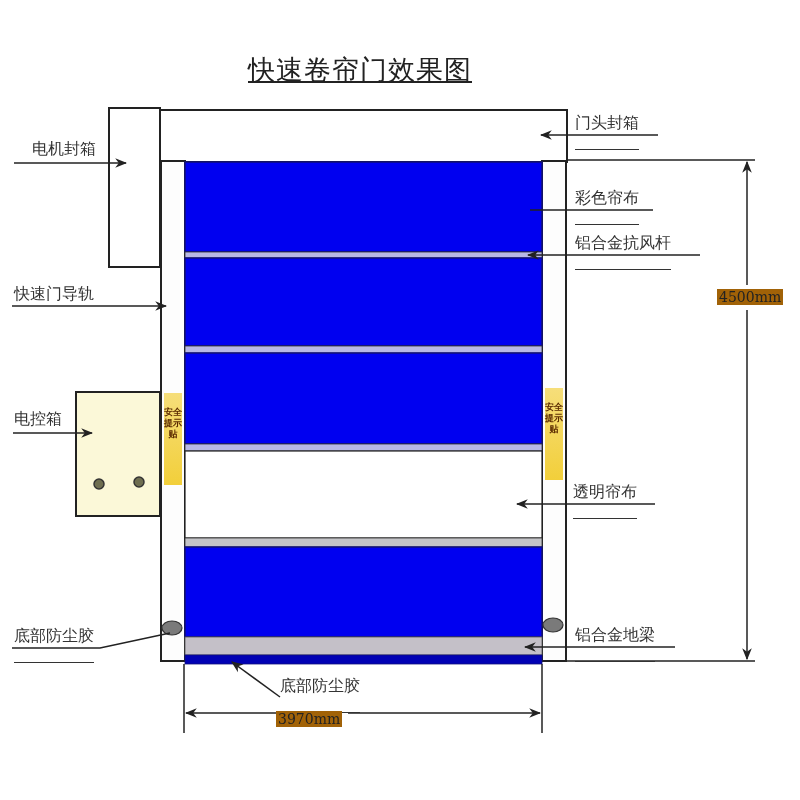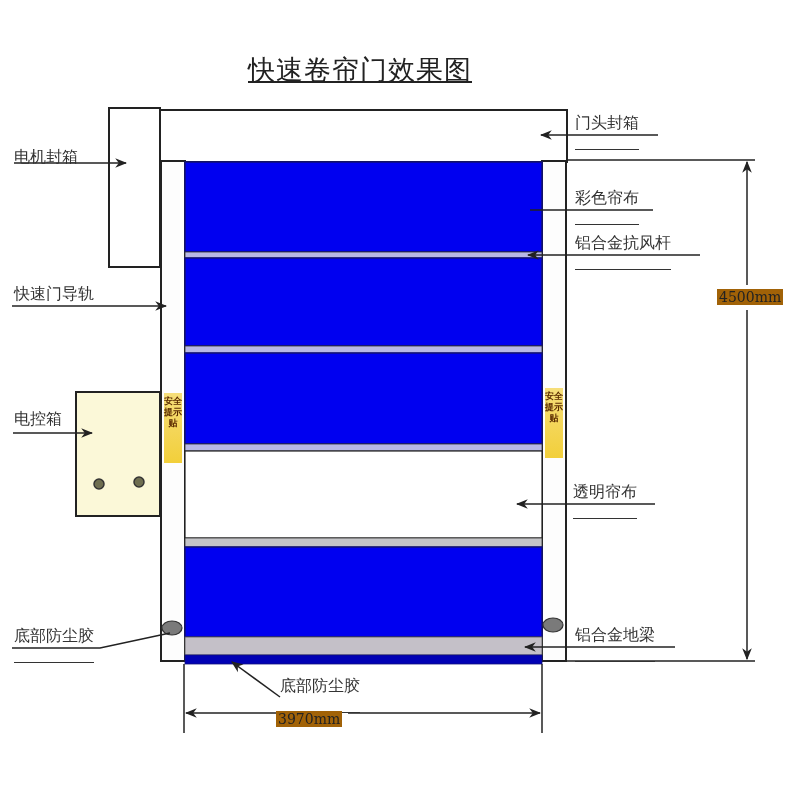--- a/index.html
+++ b/index.html
@@ -7,21 +7,21 @@
            font-family: "DejaVu Sans", sans-serif; color: #222; }
     #stage { position: absolute; left: 0; top: 0; width: 800px; height: 800px; }
     .title { position: absolute; left: 0; width: 720px; top: 52px; text-align: center;
              font-family: "DejaVu Serif", serif; font-size: 27px; color: #222; letter-spacing: 1px; text-decoration: underline; }
     .label { position: absolute; font-size: 16px; color: #333; white-space: nowrap;
              line-height: 18px; font-family: "DejaVu Sans", sans-serif; }
     .label.ul { border-bottom: 1.5px solid #333; padding-bottom: 17px; }
     .dim { position: absolute; font-family: "DejaVu Serif", serif; font-size: 14px; color: #222;
            background: #a16207; padding: 0 2px; line-height: 16px; }
     .sticker { position: absolute; width: 18px; font-size: 9px; font-weight: bold; color: #5a2a00;
-               text-align: center; line-height: 11px; padding: 3px 0; writing-mode: horizontal-tb;
+               text-align: center; line-height: 11px; padding: 14px 0; writing-mode: horizontal-tb;
                background: linear-gradient(#f6de7a, #f2cf3a); }
   </style>
 </head>
 <body>
 
 <div id="stage">
   <svg width="800" height="800" viewBox="0 0 800 800" xmlns="http://www.w3.org/2000/svg">
     <defs>
       <marker id="arrow" viewBox="0 0 10 10" refX="9" refY="5" markerWidth="8" markerHeight="8" orient="auto-start-reverse">
         <path d="M0,1 L10,5 L0,9 L3,5 z" fill="#222"></path>
@@ -72,21 +72,21 @@
     <line x1="747" y1="310" x2="747" y2="659" stroke="#222" stroke-width="1.5" marker-end="url(#arrow)"></line>
 
     <line x1="184" y1="664" x2="184" y2="733" stroke="#222" stroke-width="1.5"></line>
     <line x1="542" y1="664" x2="542" y2="733" stroke="#222" stroke-width="1.5"></line>
     <line x1="276" y1="713" x2="186" y2="713" stroke="#222" stroke-width="1.5" marker-end="url(#arrow)"></line>
     <line x1="348" y1="713" x2="540" y2="713" stroke="#222" stroke-width="1.5" marker-end="url(#arrow)"></line>
   </svg>
 
   <div class="title">快速卷帘门效果图</div>
 
-  <div class="label" style="left:14px; top:140px;margin-top:8px;">电机封箱</div>
+  <div class="label" style="left:32px; top:140px;">电机封箱</div>
   <div class="label ul" style="left:575px; top:114px;">门头封箱</div>
   <div class="label ul" style="left:575px; top:189px;">彩色帘布</div>
   <div class="label ul" style="left:575px; top:234px;">铝合金抗风杆</div>
   <div class="label" style="left:14px; top:285px;">快速门导轨</div>
   <div class="label" style="left:14px; top:410px;">电控箱</div>
   <div class="label ul" style="left:573px; top:483px;">透明帘布</div>
   <div class="label ul" style="left:14px; top:627px;">底部防尘胶</div>
   <div class="label ul" style="left:575px; top:626px;">铝合金地梁</div>
   <div class="label ul" style="left:280px; top:677px;">底部防尘胶</div>
 

